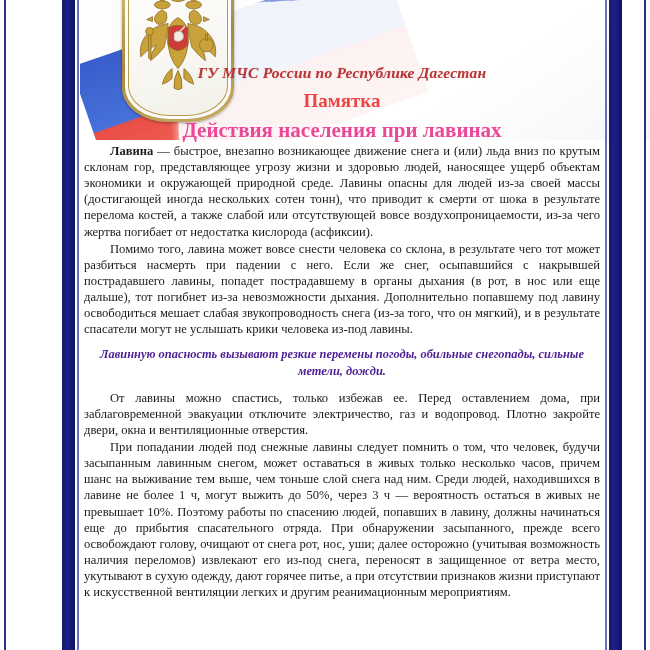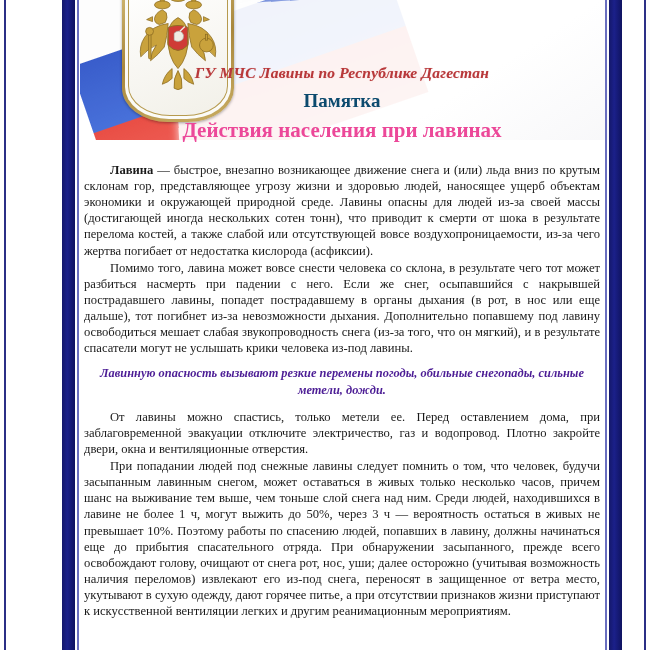--- a/index.html
+++ b/index.html
@@ -148,33 +148,33 @@
     font-weight: bold;
     font-size: 15.5px;
     letter-spacing: 0.2px;
     margin-top: 64px;
     text-shadow: 0 0 1px rgba(184,56,58,0.35);
   }
   .memo-title {
     text-align: center;
     font-weight: bold;
     font-size: 19px;
-    color: #0c4a6e;
+    color: #ef4444;
     margin-top: 8px;
   }
   .doc-title {
     text-align: center;
     font-weight: bold;
     font-size: 21px;
     color: #ec4899;
     margin-top: 6px;
   }
 
   .body-text {
-    margin-top: 19px;
+    margin-top: 0;
     color: #1a1a1a;
     font-size: 12.6px;
     line-height: 1.28;
     text-align: justify;
   }
   .body-text p {
     margin: 0 0 1px 0;
     text-indent: 26px;
     text-align: justify;
     -webkit-hyphens: none;
@@ -262,35 +262,35 @@
             <path d="M46 50 q4 -4 8 -1 q3 3 1 7 q-4 4 -9 1 z" fill="#f0ece2" stroke="#9a9a96" stroke-width="0.6"></path>
             <path d="M52 48 l5 -5" stroke="#f0ece2" stroke-width="1.4"></path>
           </g>
         </svg>
       </div>
     </div>
   </div>
 
   <div class="content">
 
-    <div class="org-line">ГУ МЧС Лавины по Республике Дагестан</div>
+    <div class="org-line">ГУ МЧС России по Республике Дагестан</div>
 
     <div class="memo-title">Памятка</div>
 
     <div class="doc-title">Действия населения при лавинах</div>
 
     <div class="body-text">
 
       <p><span class="lead">Лавина</span><span> — быстрое, внезапно возникающее движение снега и (или) льда вниз по крутым склонам гор, представляющее угрозу жизни и здоровью людей, наносящее ущерб объектам экономики и окружающей природной среде.  Лавины опасны для людей из-за своей массы (достигающей иногда нескольких сотен тонн), что приводит к смерти от шока в результате перелома костей, а также слабой или отсутствующей вовсе воздухопроницаемости, из-за чего жертва погибает от недостатка кислорода (асфиксии).</span></p>
 
       <p>Помимо того, лавина может вовсе снести человека со склона, в результате чего тот может разбиться насмерть при падении с него. Если же снег, осыпавшийся с накрывшей пострадавшего лавины, попадет пострадавшему в органы дыхания (в рот, в нос или еще дальше), тот погибнет из-за невозможности дыхания. Дополнительно попавшему под лавину освободиться мешает слабая звукопроводность снега (из-за того, что он мягкий), и в результате спасатели могут не услышать крики человека из-под лавины.</p>
 
       <p class="callout">Лавинную опасность вызывают резкие перемены погоды, обильные снегопады, сильные метели, дожди.</p>
 
-      <p>От лавины можно спастись, только метели ее. Перед оставлением дома, при заблаговременной эвакуации отключите электричество, газ и водопровод. Плотно закройте двери, окна и вентиляционные отверстия.</p>
+      <p>От лавины можно спастись, только избежав ее. Перед оставлением дома, при заблаговременной эвакуации отключите электричество, газ и водопровод. Плотно закройте двери, окна и вентиляционные отверстия.</p>
 
 
       <p>При попадании людей под снежные лавины следует помнить о том, что человек, будучи засыпанным лавинным снегом, может оставаться в живых только несколько часов, причем шанс на выживание тем выше, чем тоньше слой снега над ним. Среди людей, находившихся в лавине не более 1 ч, могут выжить до 50%, через 3 ч — вероятность остаться в живых не превышает 10%. Поэтому работы по спасению людей, попавших в лавину, должны начинаться еще до прибытия спасательного отряда. При обнаружении засыпанного, прежде всего освобождают голову, очищают от снега рот, нос, уши; далее осторожно (учитывая возможность наличия переломов) извлекают его из-под снега, переносят в защищенное от ветра место, укутывают в сухую одежду, дают горячее питье, а при отсутствии признаков жизни приступают к искусственной вентиляции легких и другим реанимационным мероприятиям.</p>
 
     </div>
   </div>
 
 </div>
 
 </body></html>

